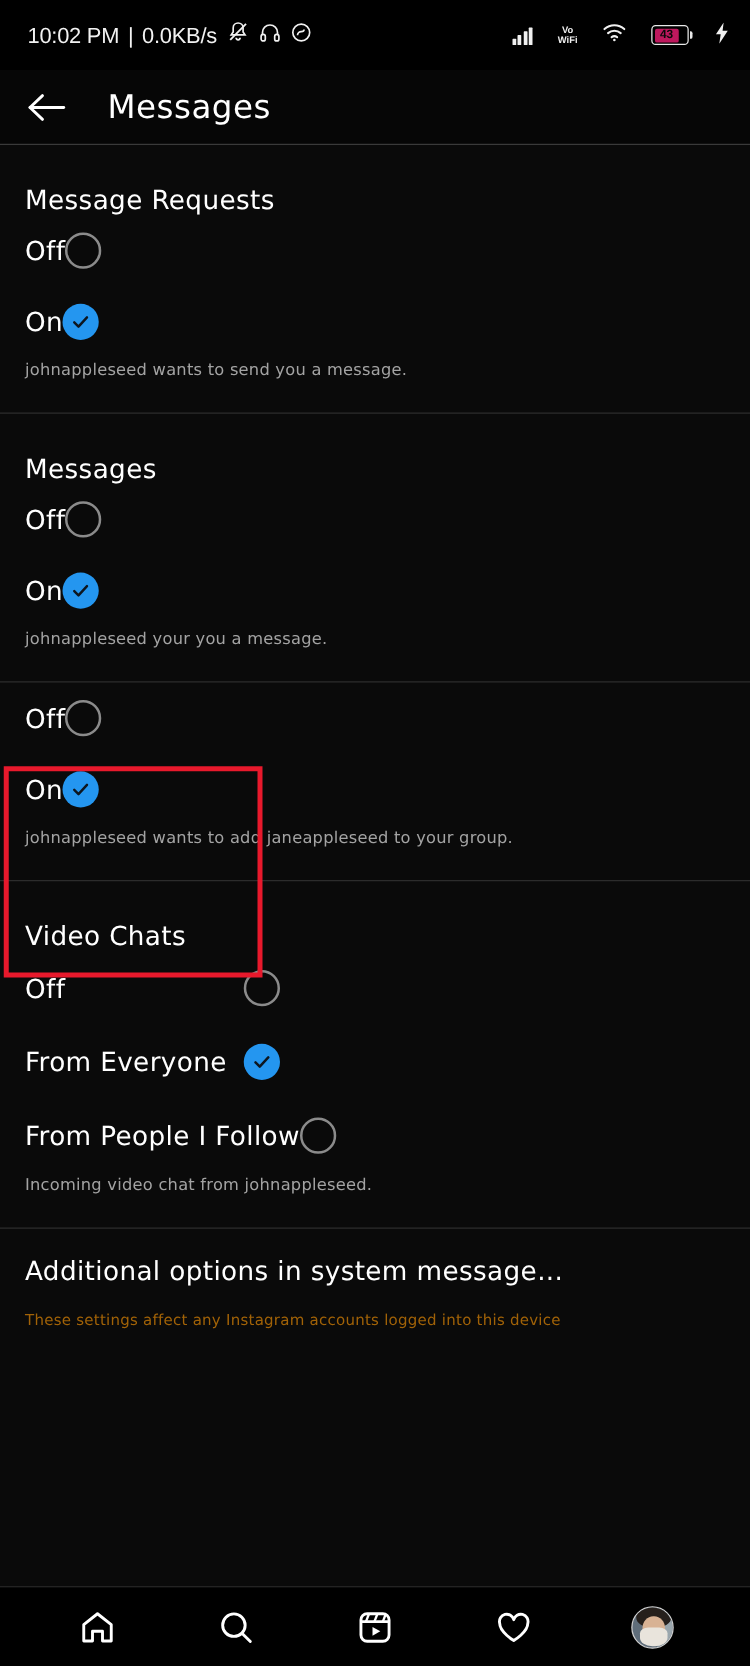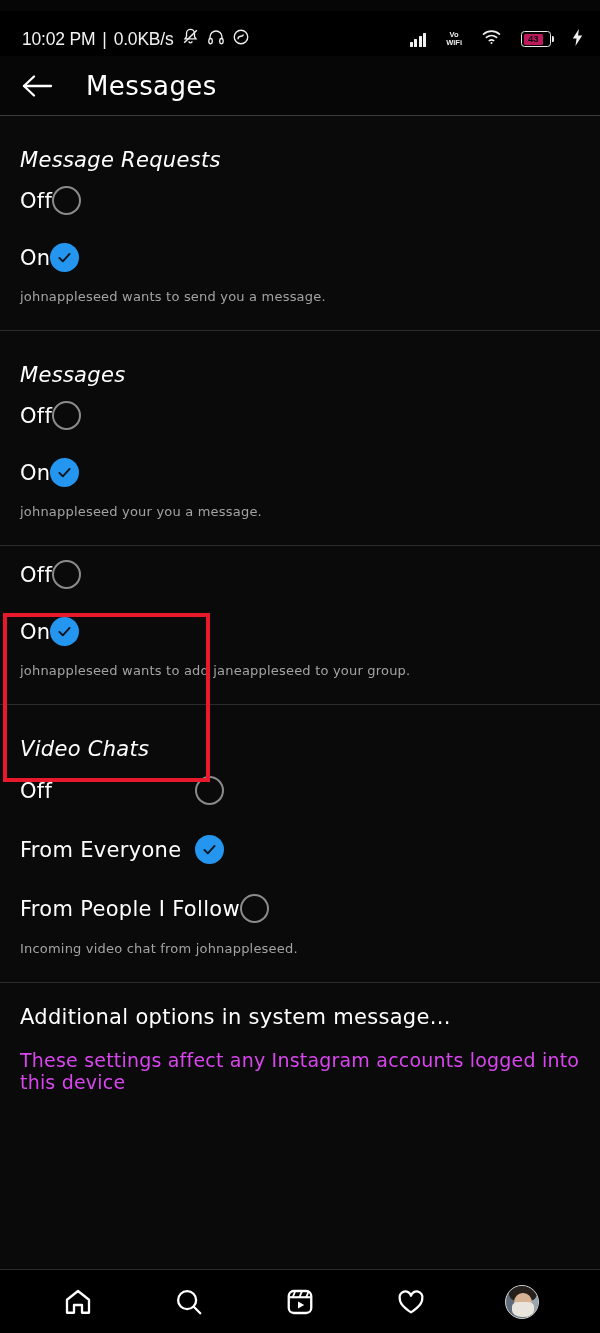--- a/index.html
+++ b/index.html
@@ -21,21 +21,21 @@
   .phone {
     position: relative;
     width: 600px;
     height: 1333px;
     background: #060606;
   }
 
   
   .status-bar {
     position: absolute;
-    top: 11px; left: 0;
+    top: 0; left: 0;
     width: 600px;
     height: 56px;
     background: #000;
     display: flex;
     align-items: center;
     justify-content: space-between;
     padding: 0 16px 0 22px;
   }
   .status-left {
     display: flex;
@@ -145,21 +145,20 @@
   }
 
   .section { position: relative; padding: 0 0 0 0; }
   .section-divider { height: 1px; background: #2c2c2c; width: 100%; }
 
   .section-title {
     font-size: 21px;
     color: #ffffff;
     padding: 32px 0 0 20px;
     letter-spacing: 0.3px;
-    font-style: italic;
   }
 
   
   .opt-row {
     display: flex;
     align-items: center;
     padding-left: 20px;
     height: 57px;
     cursor: pointer;
   }
@@ -208,22 +207,22 @@
   }
   .vc-row.inline .radio-slot { position: static; margin-left: 0; }
 
   .add-title {
     font-size: 21px;
     color: #ffffff;
     padding: 22px 0 0 20px;
     letter-spacing: 0.3px;
   }
   .add-desc {
-    font-size: 19px;
-    color: #d946ef;
+    font-size: 12px;
+    color: #a16207;
     padding: 20px 0 0 20px;
     letter-spacing: 0.2px;
   }
 
   
   .highlight-box {
     position: absolute;
     left: 3px;
     top: 613px;
     width: 207px;

